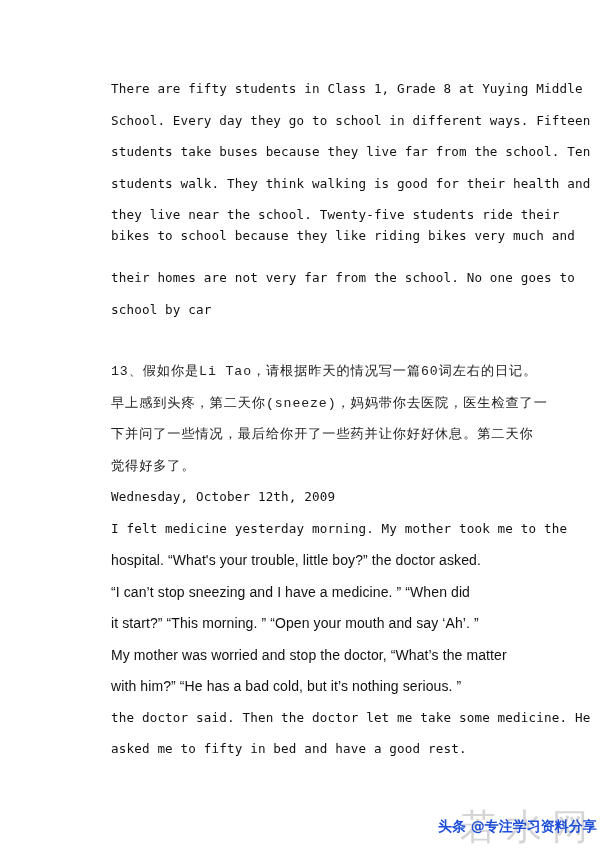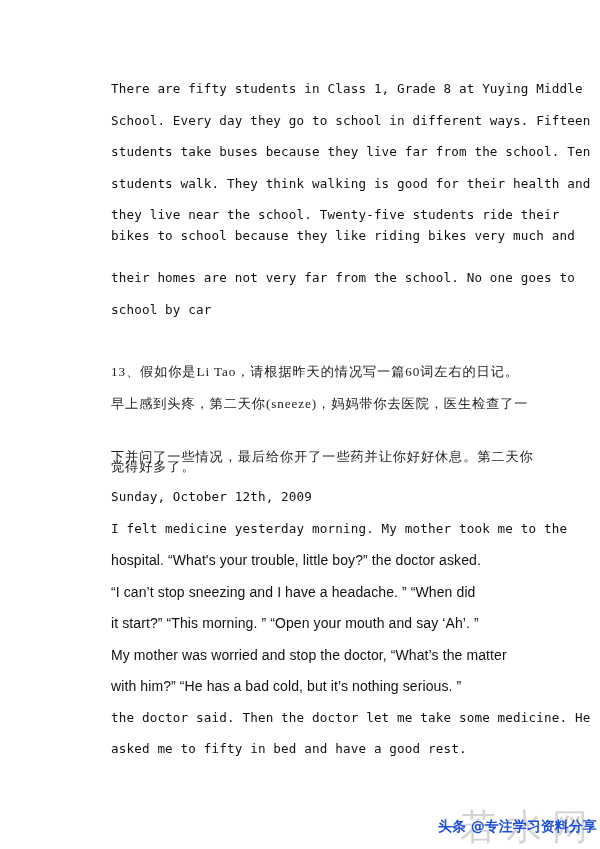--- a/index.html
+++ b/index.html
@@ -1,19 +1,19 @@
 <!DOCTYPE html>
 <html><head>
   <meta charset="utf-8">
   <style>
     html, body { margin: 0; padding: 0; background: #ffffff; }
     body { width: 600px; height: 849px; position: relative; overflow: hidden; font-family: "DejaVu Sans Mono", "Liberation Mono", monospace; color: #111; }
     .page { position: absolute; left: 0; top: 0; width: 600px; height: 685px; background: #fff; margin-left: 20px; }
     .line { position: absolute; left: 91px; width: 420px; font-size: 12.6px; white-space: nowrap; letter-spacing: 0.15px; line-height: 16px; }
-    .cn { font-family: Liberation Serif, serif; font-size: 13.2px; letter-spacing: 0.9px; color: #222; }
+    .cn { font-family: Liberation Mono, monospace; font-size: 13.2px; letter-spacing: 0.9px; color: #222; }
     .prop { font-family: Liberation Sans, sans-serif; font-size: 14px; letter-spacing: 0.1px; }
     .watermark { position: absolute; left: 440px; top: 803px; font-family: "DejaVu Sans", sans-serif; font-size: 36px; color: #c8c8c8; letter-spacing: 10px; opacity: 0.75; }
     .attribution { position: absolute; left: 418px; top: 818px; font-family: "DejaVu Sans", sans-serif; font-size: 14px; color: #1d4ed8; font-weight: bold; white-space: nowrap; }
   </style>
 </head>
 <body>
 
 <div class="page">
 
   <div>
@@ -23,29 +23,29 @@
     <div class="line" style="top:176px">students walk. They think walking is good for their health and</div>
     <div class="line" style="top:207px">they live near the school. Twenty-five students ride their</div>
     <div class="line" style="top:228px">bikes to school because they like riding bikes very much and</div>
     <div class="line" style="top:270px">their homes are not very far from the school. No one goes to</div>
     <div class="line" style="top:302px">school by car</div>
   </div>
 
   <div>
     <div class="line cn" style="top:364px">13、假如你是Li Tao，请根据昨天的情况写一篇60词左右的日记。</div>
     <div class="line cn" style="top:396px">早上感到头疼，第二天你(sneeze)，妈妈带你去医院，医生检查了一</div>
-    <div class="line cn" style="top:449px">下并问了一些情况，最后给你开了一些药并让你好好休息。第二天你</div>
+    <div class="line cn" style="top:427px">下并问了一些情况，最后给你开了一些药并让你好好休息。第二天你</div>
     <div class="line cn" style="top:459px">觉得好多了。</div>
   </div>
 
   <div>
-    <div class="line" style="top:489px">Sunday, October 12th, 2009</div>
+    <div class="line" style="top:489px">Wednesday, October 12th, 2009</div>
     <div class="line" style="top:521px">I felt medicine yesterday morning. My mother took me to the</div>
     <div class="line prop" style="top:552px">hospital. “What's your trouble, little boy?” the doctor asked.</div>
-    <div class="line prop" style="top:584px"> “I can’t stop sneezing and I have a headache. ”  “When did</div>
+    <div class="line prop" style="top:584px"> “I can’t stop sneezing and I have a medicine. ”  “When did</div>
     <div class="line prop" style="top:615px">it start?” “This morning. ” “Open your mouth and say ‘Ah’. ”</div>
     <div class="line prop" style="top:647px">My mother was worried and stop the doctor,  “What’s the matter</div>
     <div class="line prop" style="top:678px">with him?”  “He has a bad cold, but it’s nothing serious. ”</div>
     <div class="line" style="top:710px">the doctor said. Then the doctor let me take some medicine. He</div>
     <div class="line" style="top:741px">asked me to fifty in bed and have a good rest.</div>
   </div>
 
   <div class="watermark">若水网</div>
   <div class="attribution">头条 @专注学习资料分享</div>
 </div>

